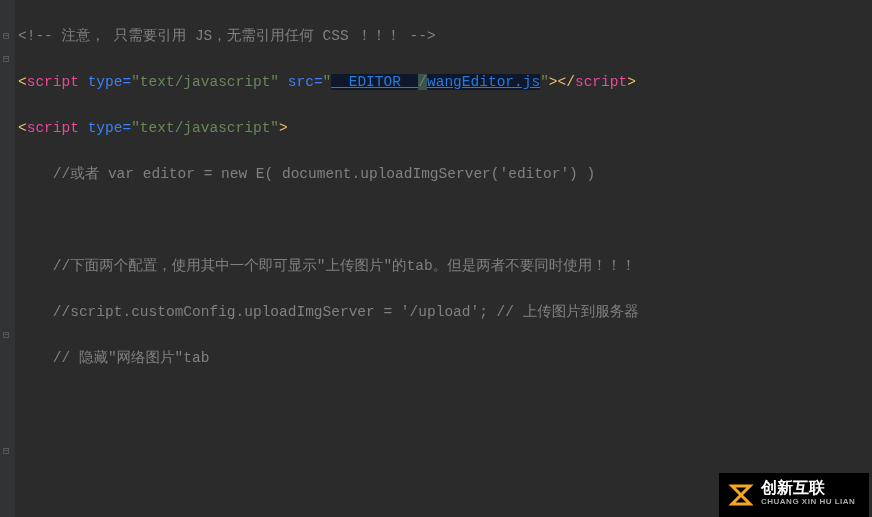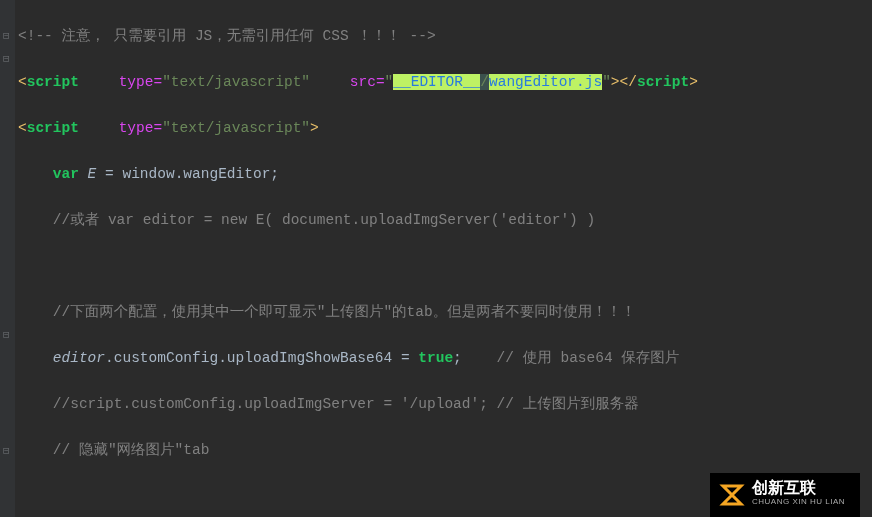--- a/index.html
+++ b/index.html
@@ -31,72 +31,70 @@
   }
   .code {
     position: absolute;
     left: 18px;
     top: 2px;
     white-space: pre;
     color: #a9b7c6;
   }
   .ln { display:block; height:23px; }
   .cmt   { color: #808080; font-family: Liberation Mono, monospace; }
-  .kw    { color: #22c55e; font-weight: bold; }
+  .kw    { color: #ec4899; font-weight: normal; }
   .str   { color: #6a8759; }
   .tag   { color: #e8bf6a; }
-  .attr  { color: #d946ef; margin-left: 31px; }
+  .attr  { color: #3b82f6; }
   .ital  { font-style: italic; color:#a9b7c6; }
   .op    { color: #a9b7c6; }
-  .link  { color: #287bde; background:#bef264; }
+  .link  { color: #287bde; text-decoration: underline; background:#0f172a; }
   .hlbg  { background:#3b514d; }
   .watermark {
     position:absolute;
-    right:12px;
+    right:3px;
     bottom:0;
     width:150px;
     height:44px;
     background:#000;
     display:flex;
     align-items:center;
     padding-left:6px;
     box-sizing:border-box;
   }
   .watermark .logo {
     width:32px; height:32px;
     display:flex; align-items:center; justify-content:center;
   }
   .watermark .txt {
     color:#fff;
     font-family: "Microsoft YaHei", sans-serif;
     font-size:16px; font-weight:bold;
     margin-left:4px;
     display:flex; flex-direction:column; line-height:14px;
   }
-  .watermark .small { font-size:8px; font-weight:normal; color:#aaa; letter-spacing:0.5px;}
+  .watermark .small { font-size:8px; font-weight:bold; color:#aaa; letter-spacing:0.5px;}
 </style>
 </head>
 <body>
 
 <div class="gutter">
   <span class="fold" style="top:25px">⊟</span>
   <span class="fold" style="top:48px">⊟</span>
   <span class="fold" style="top:324px">⊟</span>
   <span class="fold" style="top:440px">⊟</span>
 </div>
 
 <div class="code">
 <span class="ln"><span class="cmt">&lt;!-- 注意， 只需要引用 JS，无需引用任何 CSS ！！！ --&gt;</span></span>
 <span class="ln"><span class="tag">&lt;</span><span class="kw">script </span><span class="attr">type=</span><span class="str">"text/javascript"</span><span class="attr"> src=</span><span class="str">"</span><span class="link">__EDITOR__</span><span class="str hlbg">/</span><span class="link">wangEditor.js</span><span class="str">"</span><span class="tag">&gt;&lt;/</span><span class="kw">script</span><span class="tag">&gt;</span></span>
 <span class="ln"><span class="tag">&lt;</span><span class="kw">script </span><span class="attr">type=</span><span class="str">"text/javascript"</span><span class="tag">&gt;</span></span>
-<span class="ln">    <span class="kw">var</span><span class="ital"> E </span><span class="op">= </span><span>window.wangEditor;</span></span>
 <span class="ln">    <span class="cmt">//或者 var editor = new E( document.uploadImgServer('editor') )</span></span>
 <span class="ln"></span>
 <span class="ln">    <span class="cmt">//下面两个配置，使用其中一个即可显示"上传图片"的tab。但是两者不要同时使用！！！</span></span>
-<span class="ln">    <span class="ital">editor</span><span>.customConfig.uploadImgShowBase64 </span><span class="op">= </span><span class="kw">true</span><span>;</span><span class="cmt">    // 使用 base64 保存图片</span></span>
 <span class="ln">    <span class="cmt">//script.customConfig.uploadImgServer = '/upload'; // 上传图片到服务器</span></span>
 <span class="ln">    <span class="cmt">// 隐藏"网络图片"tab</span></span>
 
 
 
 
 
 
 
 

